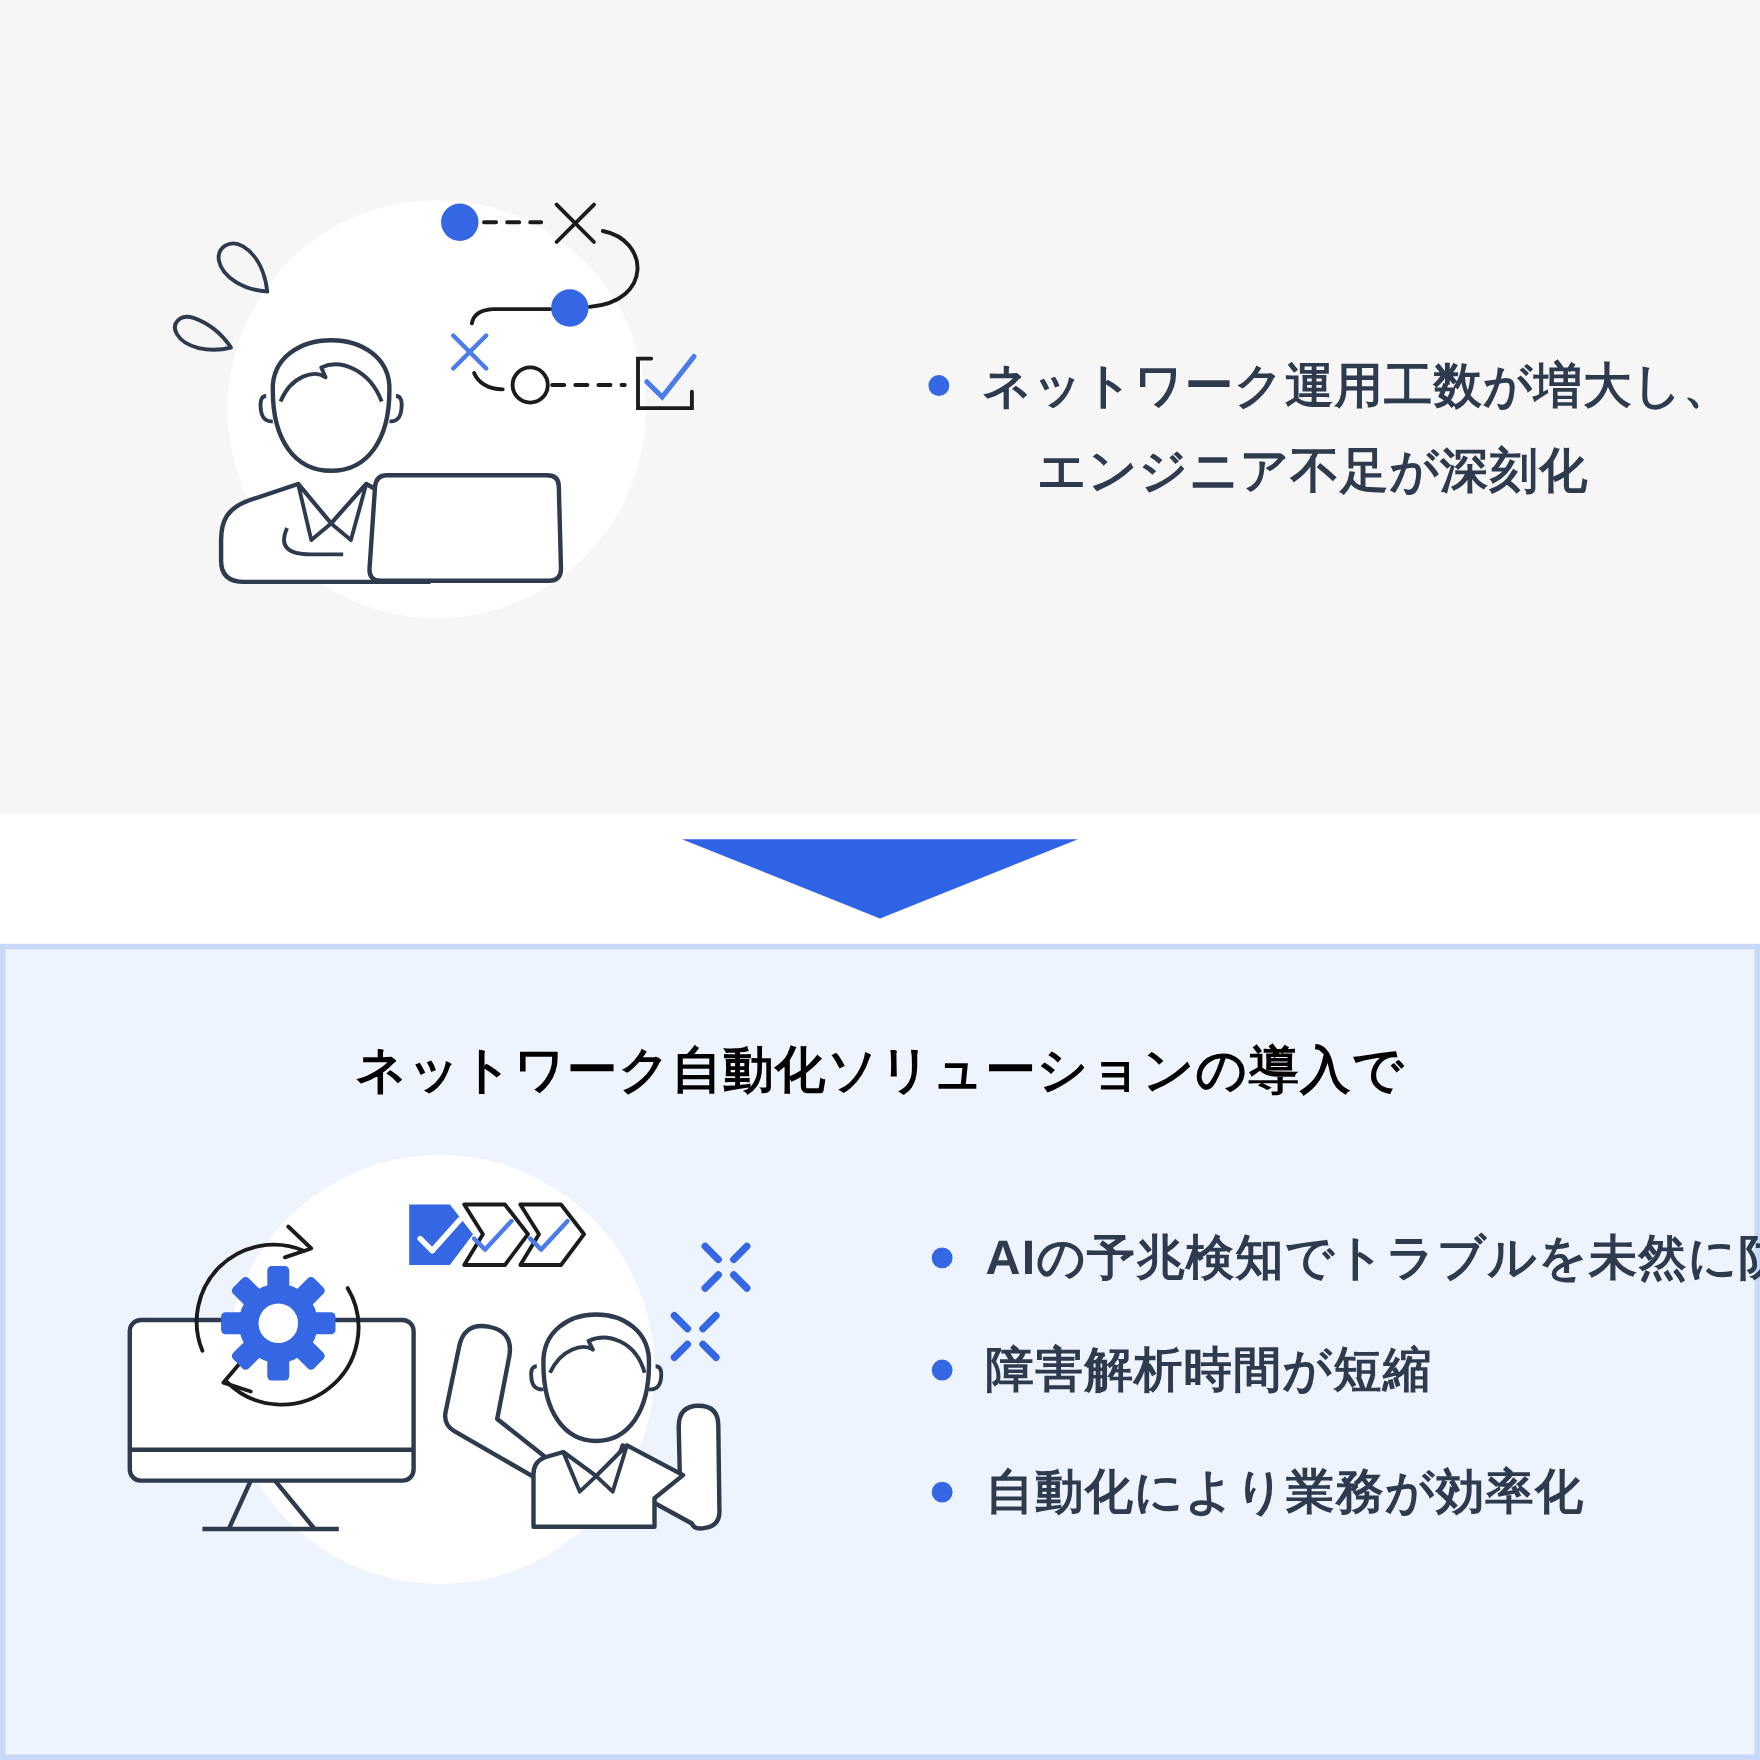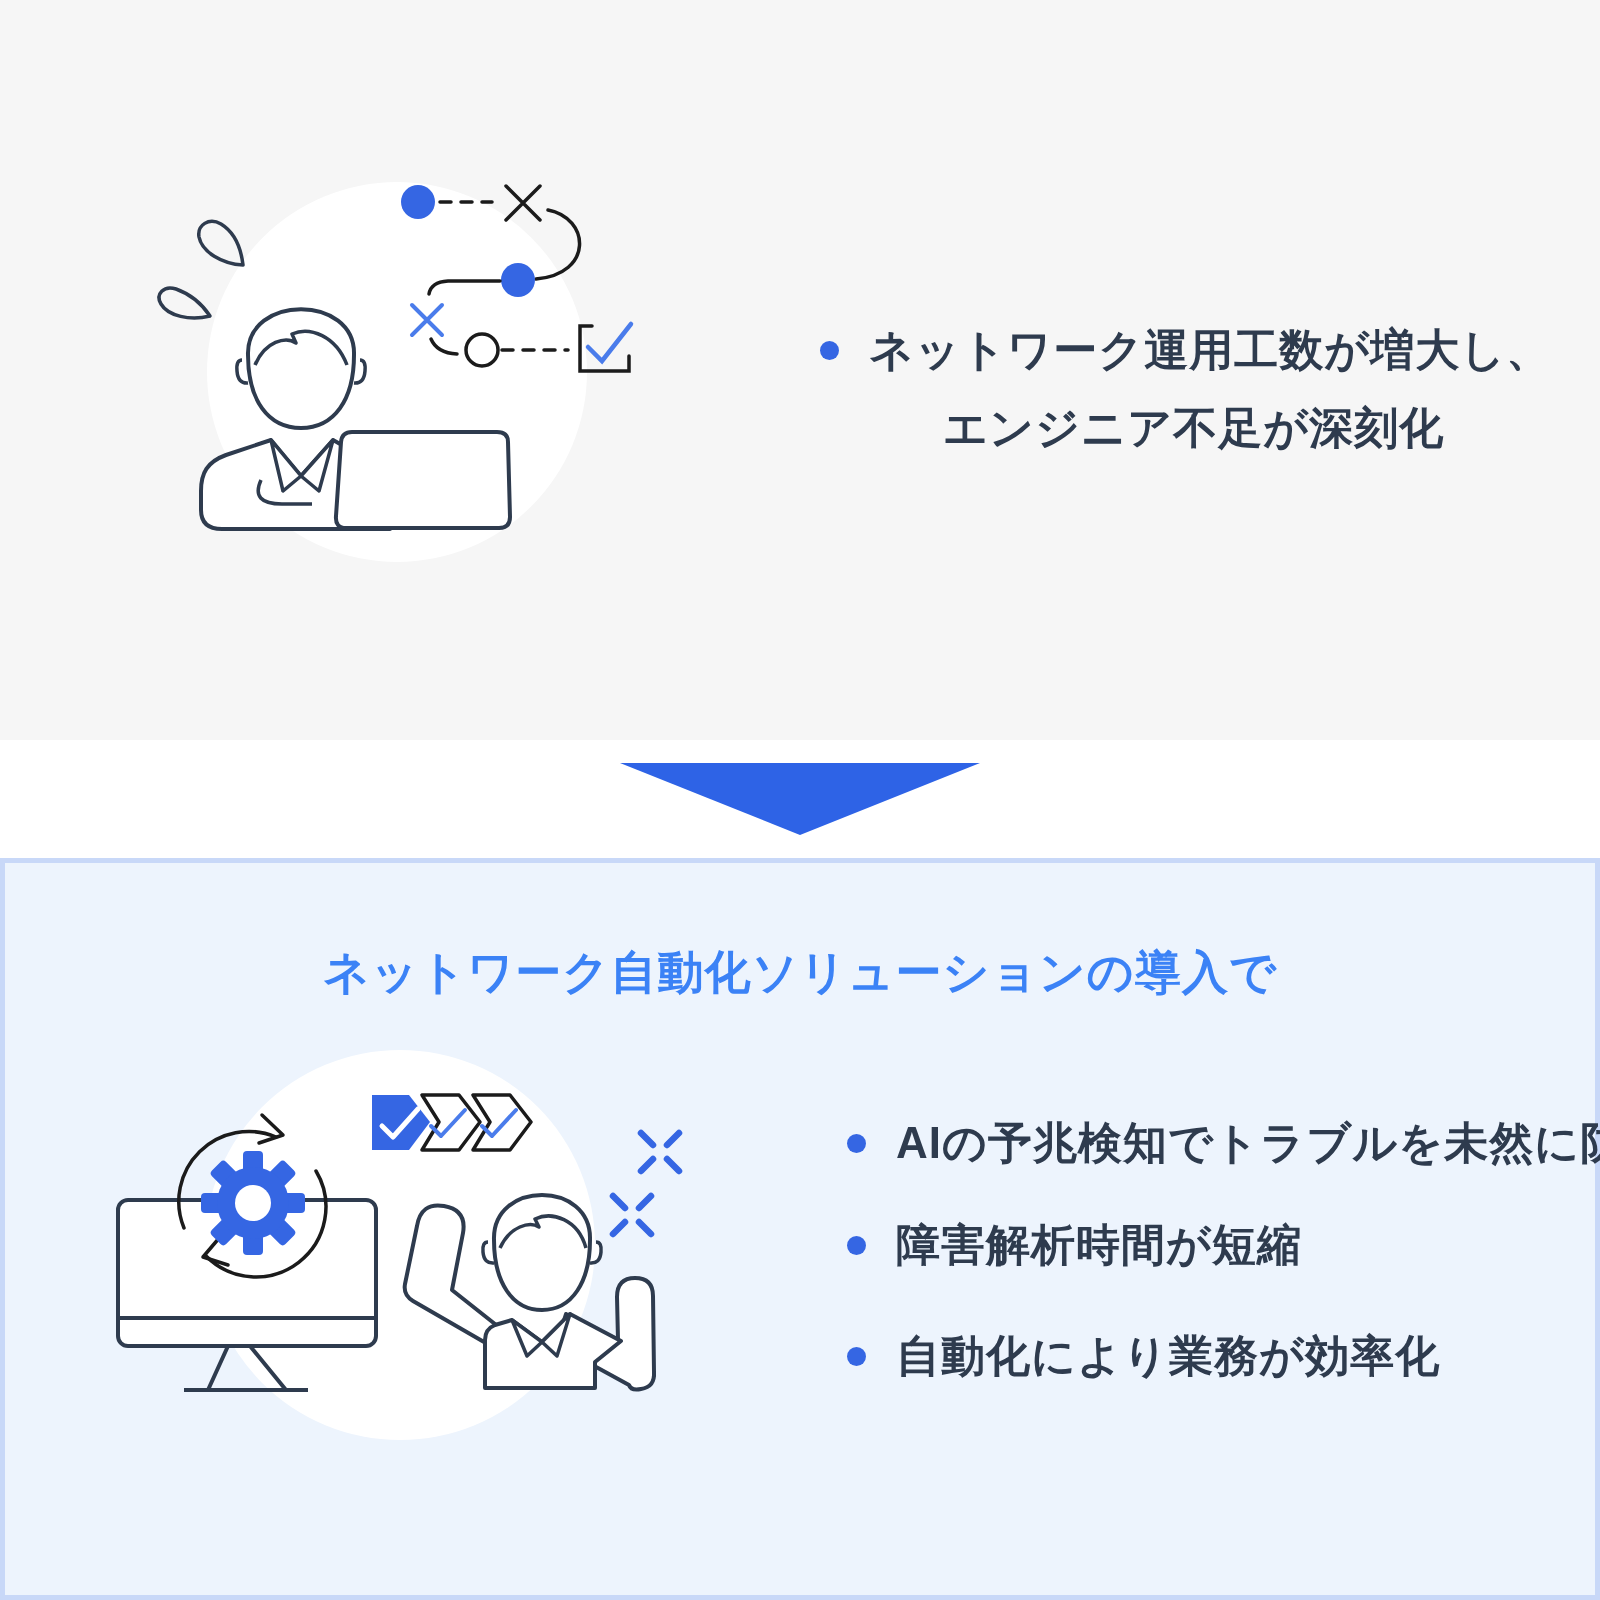--- a/index.html
+++ b/index.html
@@ -13,28 +13,28 @@
     position:absolute;left:620px;top:763px;width:0;height:0;
     border-left:180px solid transparent;border-right:180px solid transparent;
     border-top:72px solid #2e63e6;
   }
   .solution-panel{
     position:absolute;left:0;right:0;top:858px;bottom:0;
     box-sizing:border-box;background:#edf4fd;border:5px solid #c8d8f8;
   }
   .solution-title{
     position:absolute;left:0;right:0;top:949px;text-align:center;
-    font-size:46px;line-height:1;font-weight:bold;color:#3b82f6;letter-spacing:1px;
+    font-size:46px;line-height:1;font-weight:bold;color:#000000;letter-spacing:1px;
   }
   .bullet-row{
     position:absolute;display:flex;align-items:center;height:76px;
     font-size:44px;font-weight:bold;color:#2e3b4e;letter-spacing:1px;white-space:nowrap;
   }
   .bullet-dot{width:19px;height:19px;border-radius:50%;background:#3566e3;margin-right:30px;flex:0 0 auto;}
-  .problem-line1{left:820px;top:312px;font-family:Liberation Mono, monospace;}
+  .problem-line1{left:844px;top:312px;font-family:Liberation Mono, monospace;}
   .problem-line2{left:895px;top:390px;margin-left:48px;}
   .benefit-1{left:847px;top:1105px;}
   .benefit-2{left:847px;top:1207px;}
   .benefit-3{left:847px;top:1318px;}
 </style>
 </head>
 <body>
 
 <div class="canvas">
 

